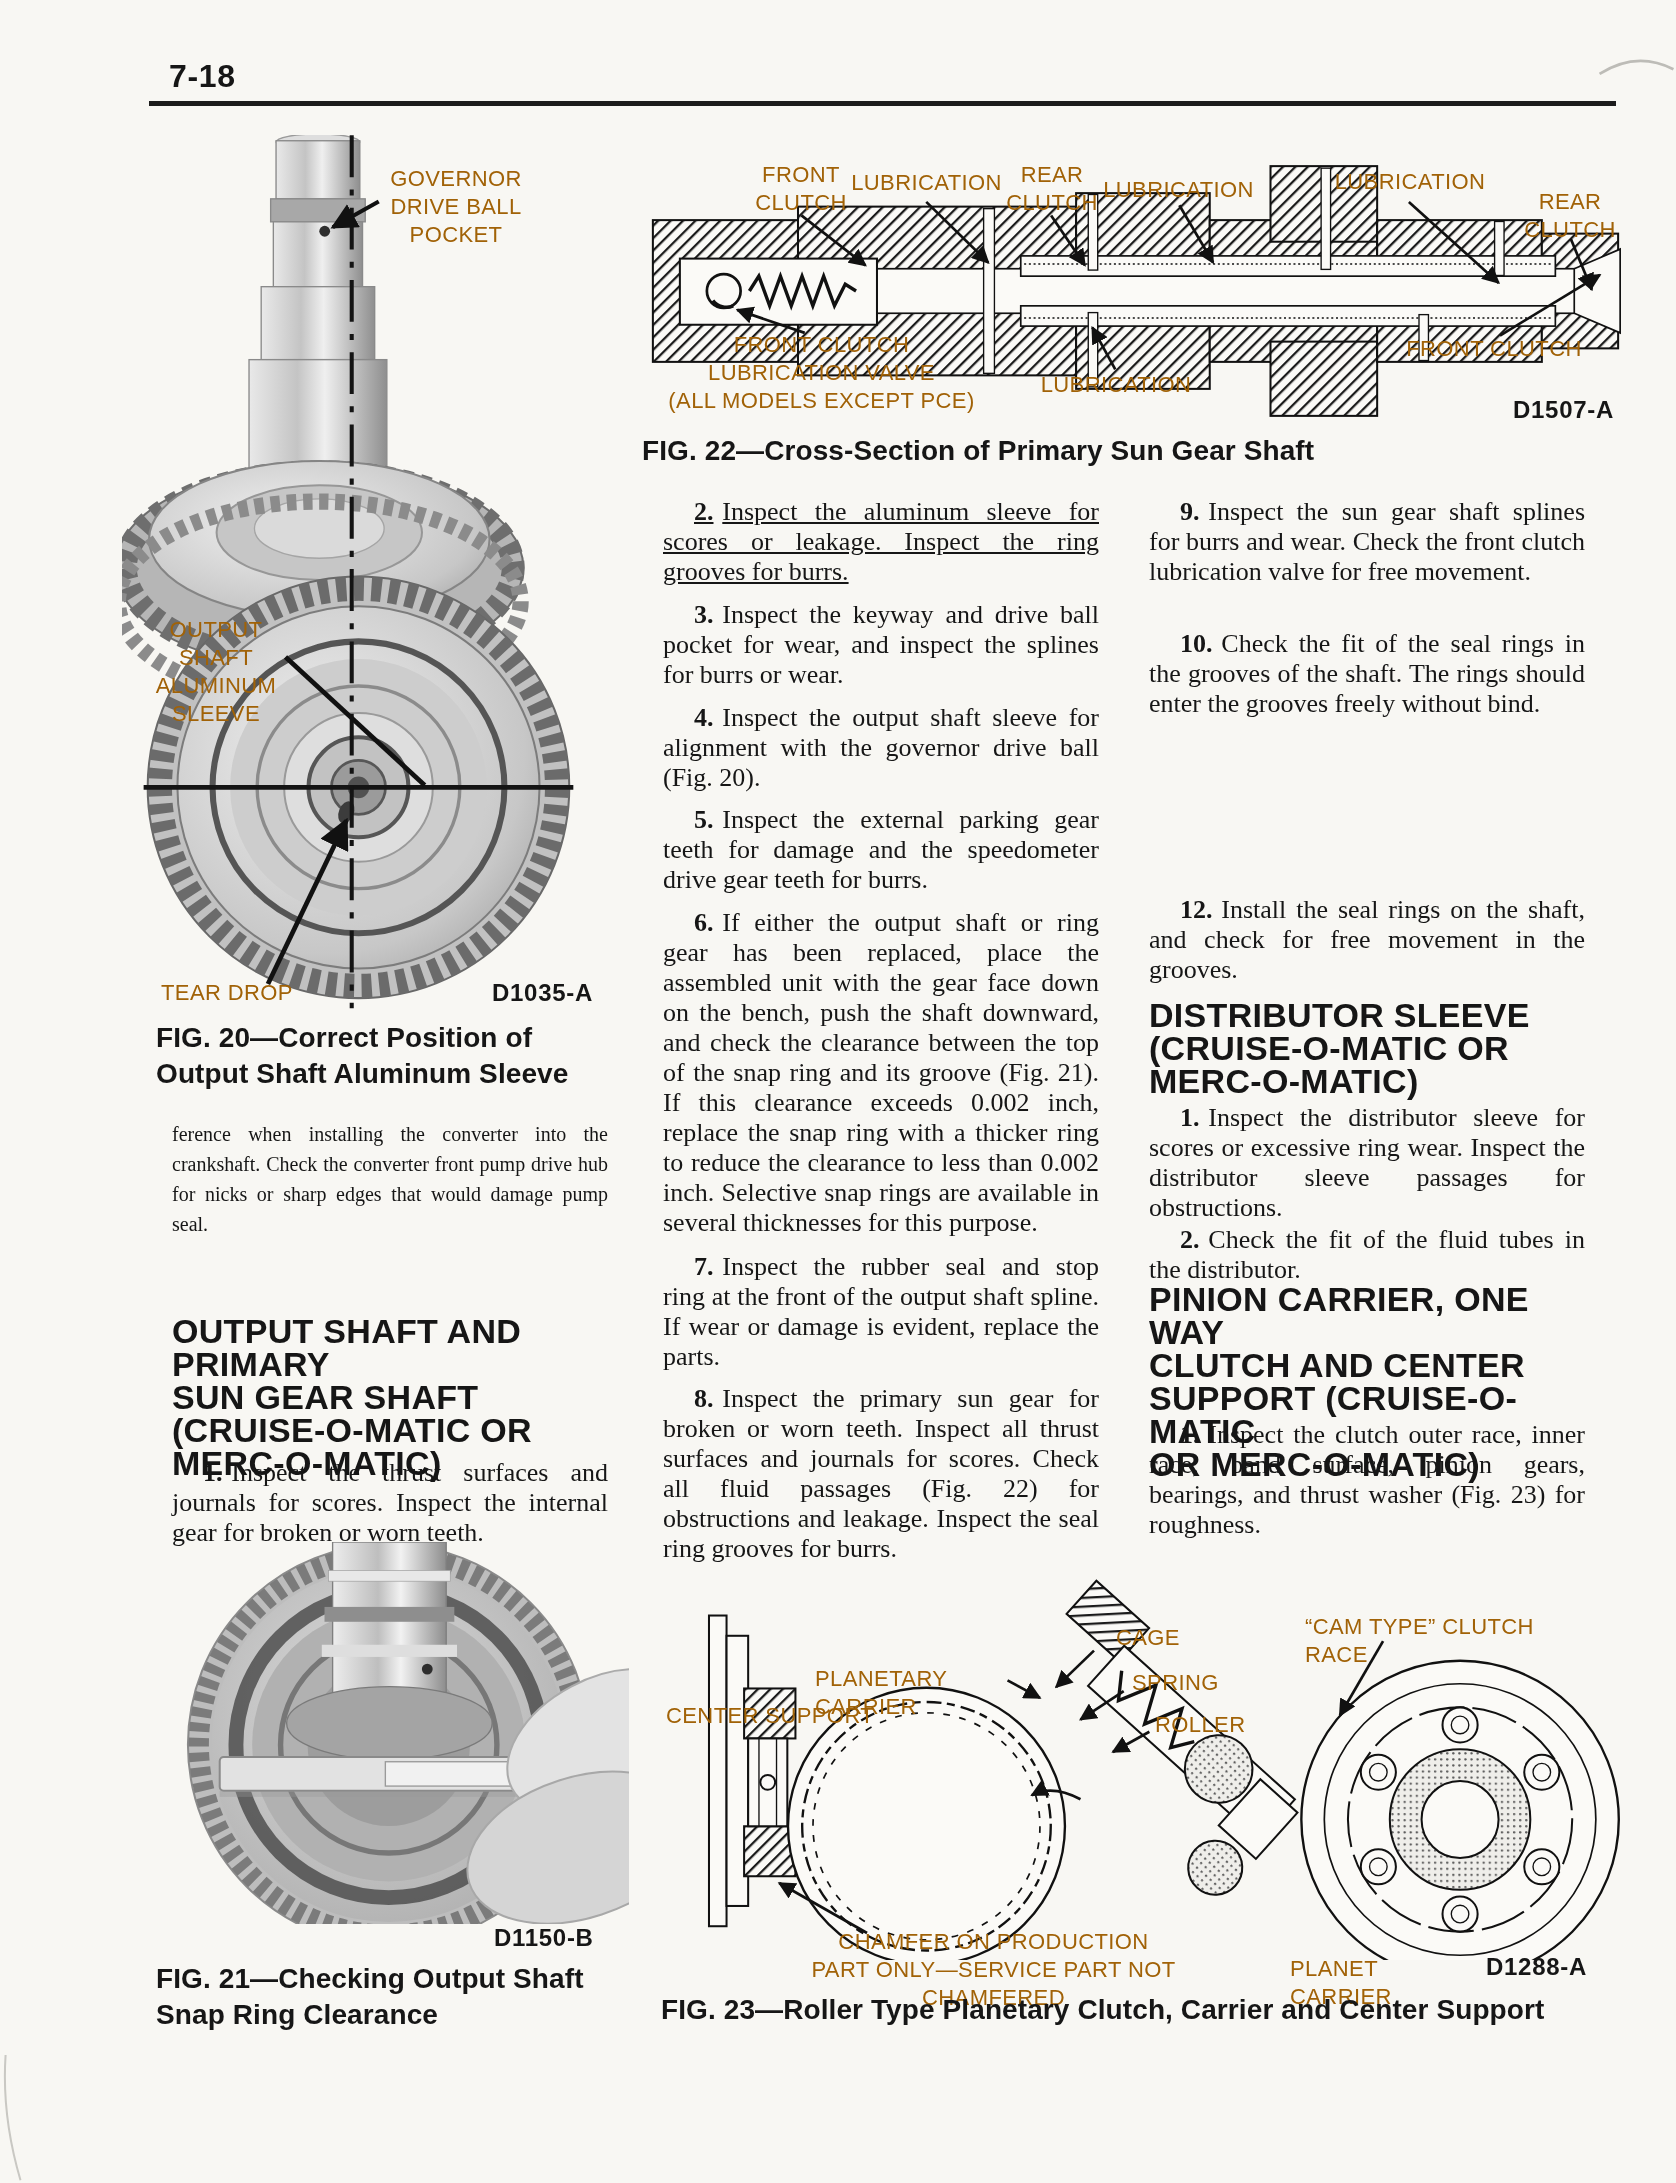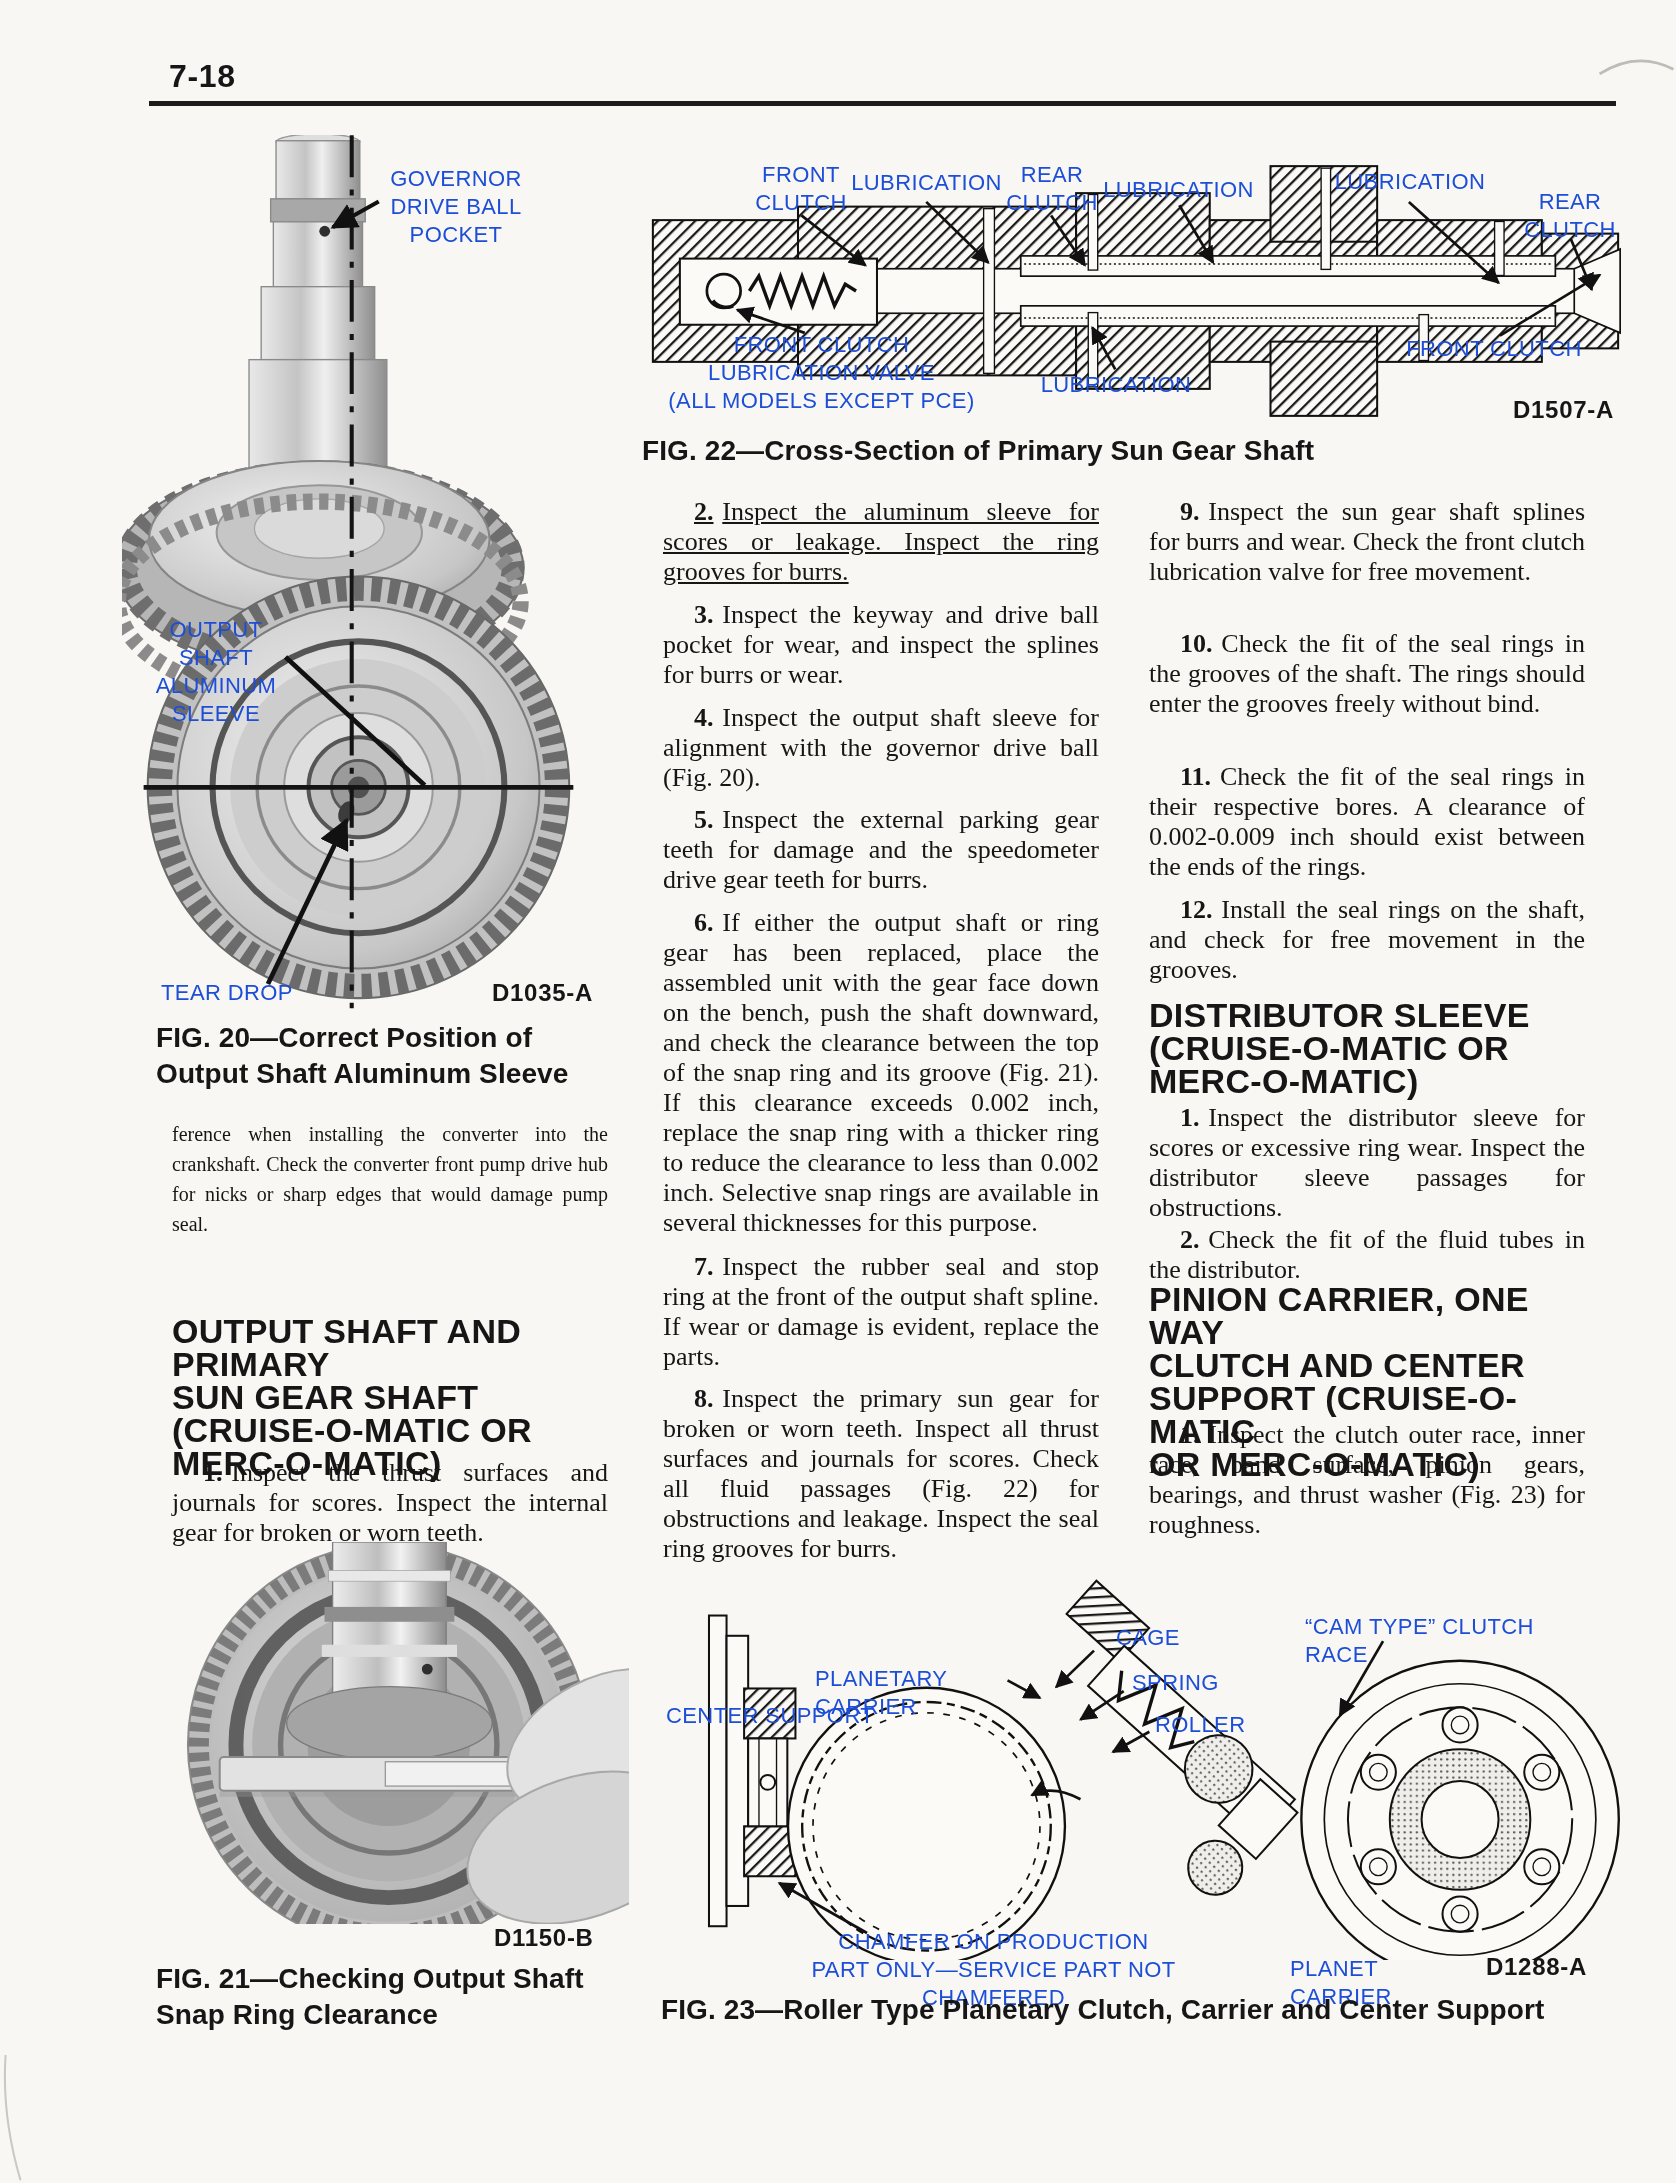--- a/index.html
+++ b/index.html
@@ -16,21 +16,21 @@
   .htitle{left:0;right:0;top:55px;text-align:center;font-family:"Liberation Sans",sans-serif;font-weight:bold;white-space:nowrap;}
   .htitle .t1{font-size:39px;letter-spacing:1.4px;}
   .htitle .t2{font-size:33px;letter-spacing:0.7px;}
   .hrule{left:149px;top:101px;width:1467px;height:5.4px;background:#1c1c1c;}
   
   .para{width:436px;font-size:26px;line-height:30px;text-align:justify;text-indent:31px;}
   .pnum{font-weight:bold;padding-right:8.8px;}
   .flow{width:436px;font-size:20px;line-height:30px;text-align:justify;}
   .shead{width:446px;font-family:"Liberation Sans",sans-serif;font-weight:bold;font-size:34px;line-height:33px;white-space:pre-line;letter-spacing:0.3px;}
   
-  .lbl{font-family:"Liberation Sans",sans-serif;font-size:22px;line-height:28px;letter-spacing:0.4px;white-space:pre-line;text-align:center;color:#1d4ed8;}
+  .lbl{font-family:"Liberation Sans",sans-serif;font-size:22px;line-height:28px;letter-spacing:0.4px;white-space:pre-line;text-align:center;color:#a16207;}
   .lbl.left{text-align:left;}
   .code{font-family:"Liberation Sans",sans-serif;font-weight:bold;font-size:24px;letter-spacing:0.7px;}
   .cap{font-family:"Liberation Sans",sans-serif;font-weight:bold;font-size:28px;line-height:36px;white-space:pre-line;letter-spacing:0.1px;}
   svg{display:block;}
 </style>
 </head>
 <body>
 
 <div class="abs page" style="left:0;top:0;width:1677px;height:2183px;">
 
@@ -241,23 +241,20 @@
   <div class="abs para" style="left:663px;top:1384px;">
     <span class="pnum">8.</span><span>Inspect the primary sun gear for broken or worn teeth. Inspect all thrust surfaces and journals for scores. Check all fluid passages (Fig. 22) for obstructions and leakage. Inspect the seal ring grooves for burrs.</span>
   </div>
 
   <div class="abs para" style="left:1149px;top:497px;">
     <span class="pnum">9.</span><span>Inspect the sun gear shaft splines for burrs and wear. Check the front clutch lubrication valve for free movement.</span>
   </div>
   <div class="abs para" style="left:1149px;top:629px;">
     <span class="pnum">10.</span><span>Check the fit of the seal rings in the grooves of the shaft. The rings should enter the grooves freely without bind.</span>
   </div>
-  <div class="abs para" style="left:1149px;top:762px;">
-    <span class="pnum">11.</span><span>Check the fit of the seal rings in their respective bores. A clearance of 0.002-0.009 inch should exist between the ends of the rings.</span>
-  </div>
   <div class="abs para" style="left:1149px;top:895px;">
     <span class="pnum">12.</span><span>Install the seal rings on the shaft, and check for free movement in the grooves.</span>
   </div>
   <div class="abs shead" style="left:1149px;top:999px;">DISTRIBUTOR SLEEVE
 (CRUISE-O-MATIC OR
 MERC-O-MATIC)</div>
   <div class="abs para" style="left:1149px;top:1103px;">
     <span class="pnum">1.</span><span>Inspect the distributor sleeve for scores or excessive ring wear. Inspect the distributor sleeve passages for obstructions.</span>
   </div>
   <div class="abs para" style="left:1149px;top:1225px;">

